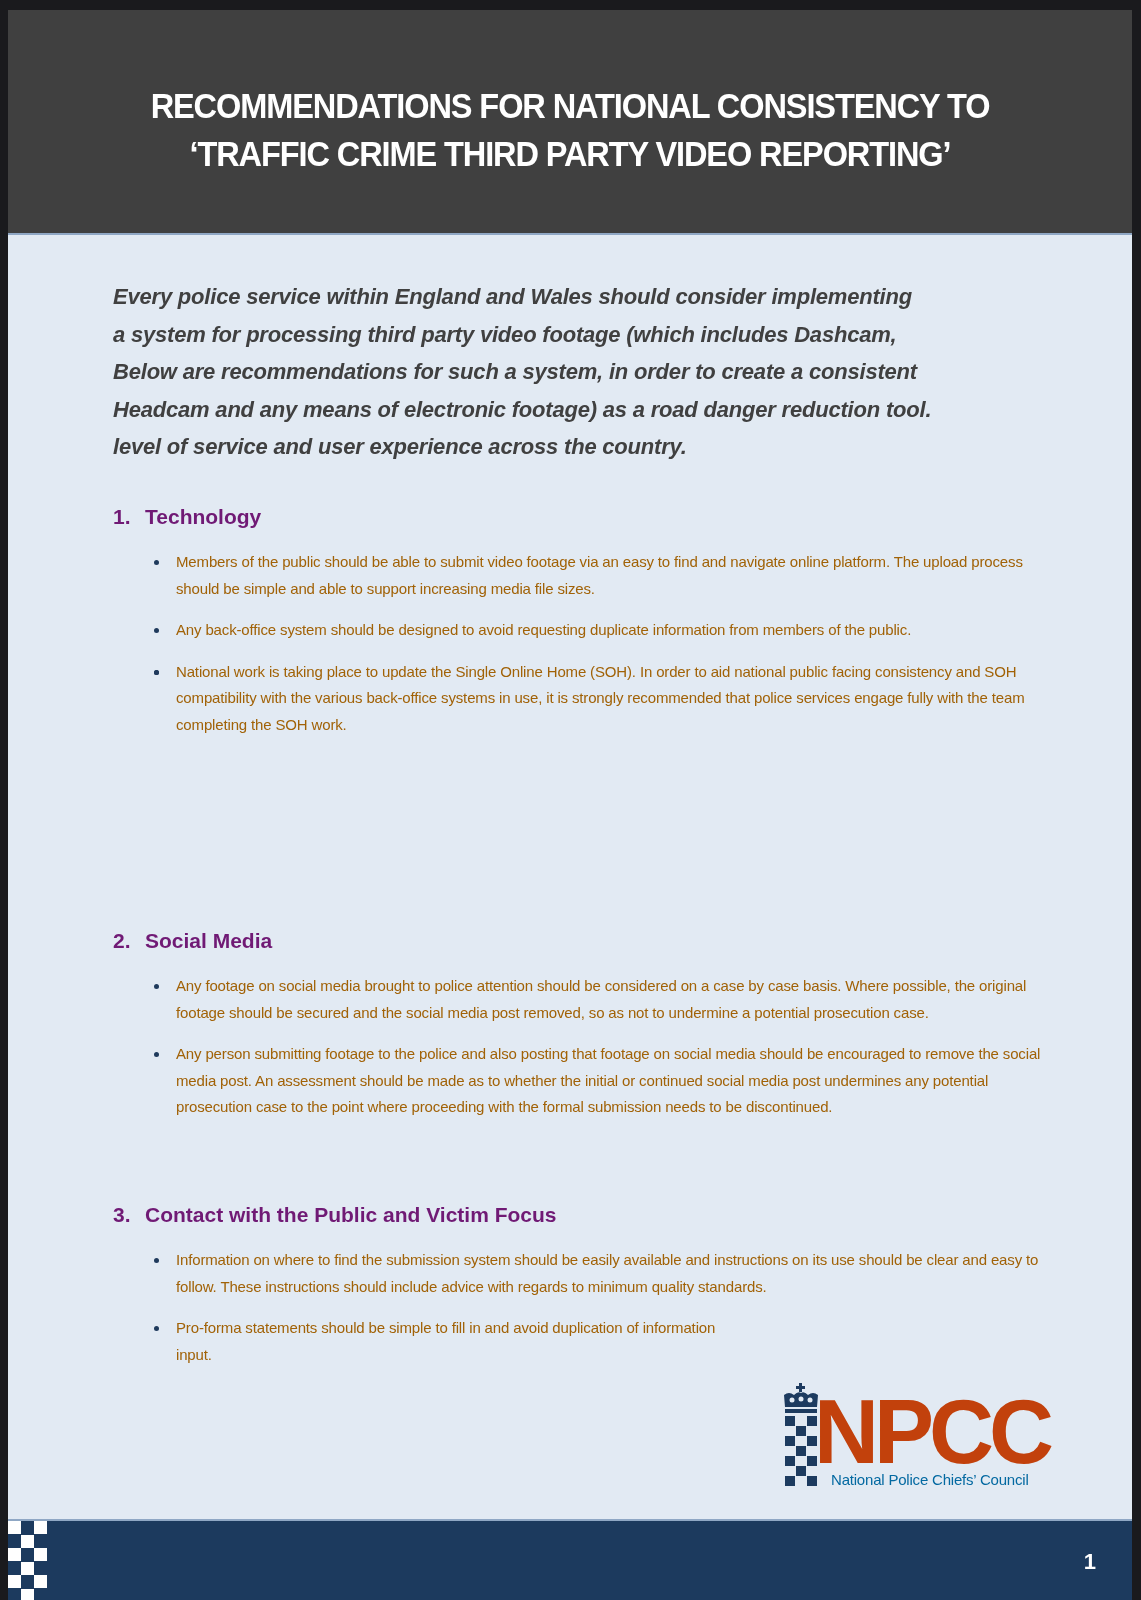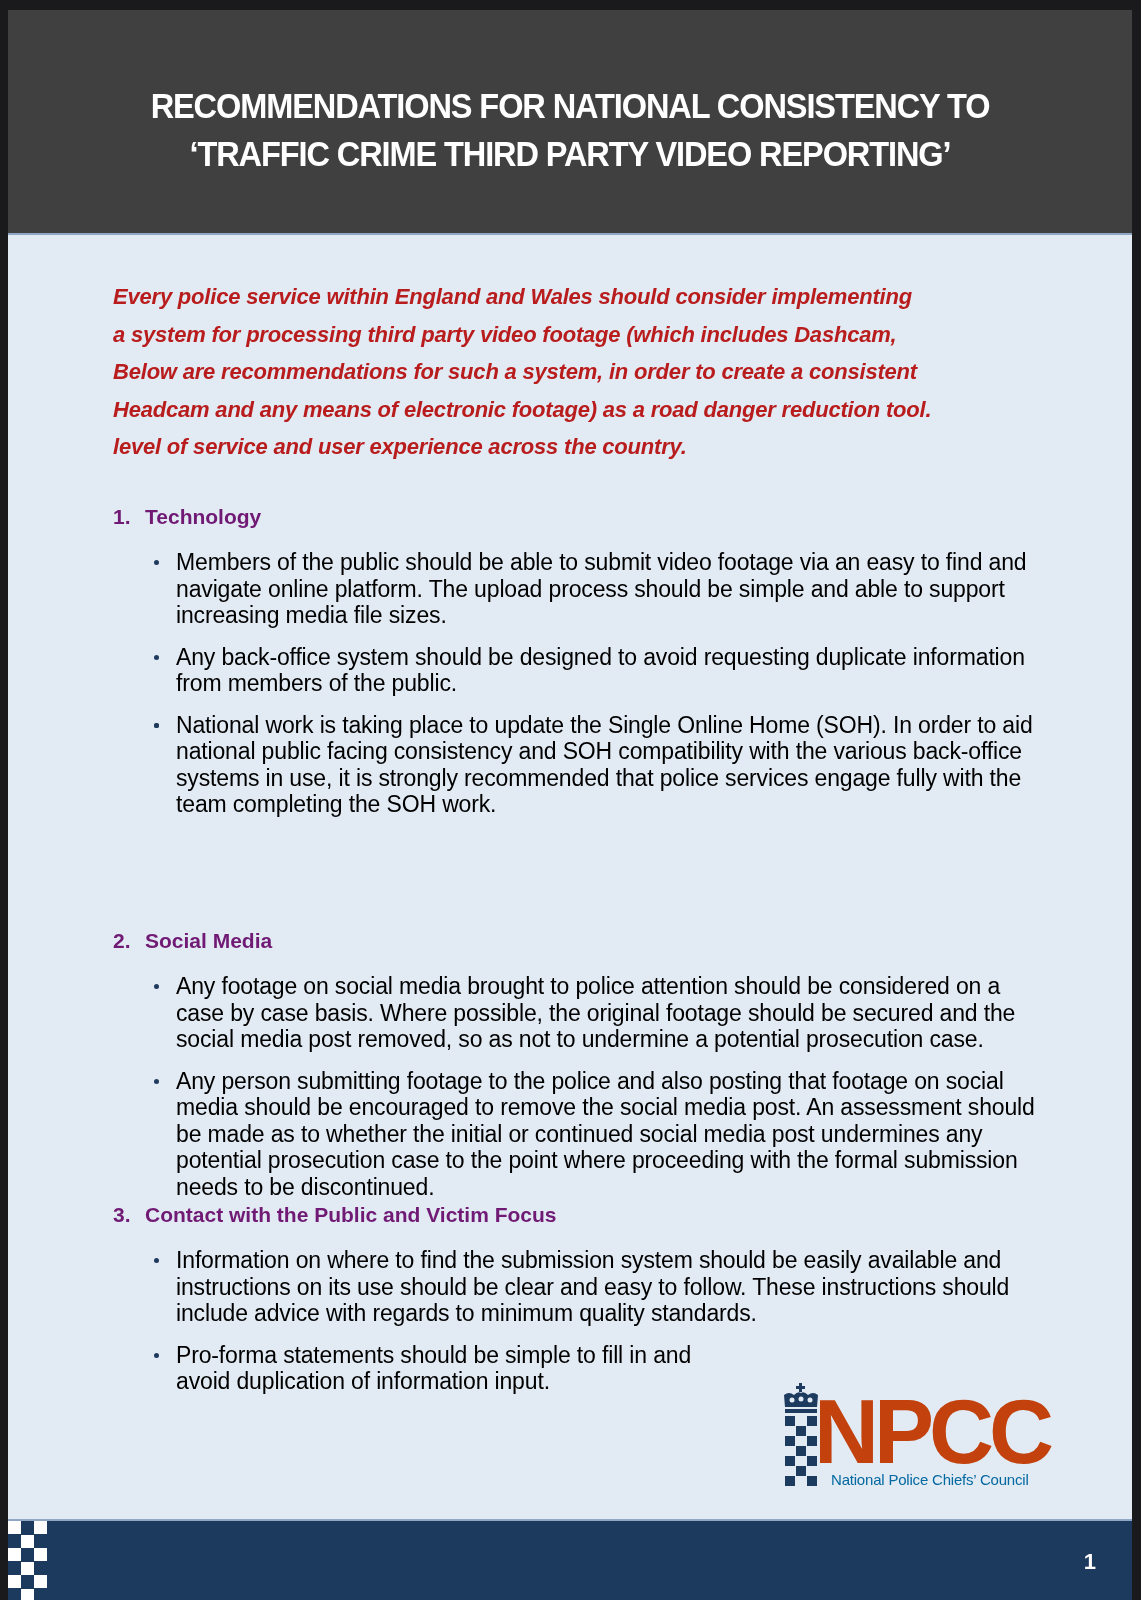--- a/index.html
+++ b/index.html
@@ -23,33 +23,33 @@
   .header h1 {
     margin: 0; position: absolute; left: 0; right: 0; top: 72px;
     text-align: center; color: #ffffff;
     font-family: "Liberation Sans", sans-serif;
     font-weight: bold; font-size: 35px; line-height: 48px;
     letter-spacing: -1.2px;
     transform: scaleX(0.93);
   }
   .intro {
     position: absolute; left: 105px; top: 268px; width: 920px;
-    color: #b91c1c; font-style: italic; font-weight: bold;
+    color: #404040; font-style: italic; font-weight: bold;
     font-size: 22px; line-height: 37.5px; letter-spacing: -0.2px;
   }
   .intro p { margin: 0; }
   .section { position: absolute; left: 105px; width: 930px; }
   .section h2 {
     margin: 0; color: #701a75; font-weight: bold; font-size: 21px; line-height: 26px;
   }
   .section h2 .num { display: inline-block; width: 32px; }
   ul.bullets { list-style: none; margin: 0; padding: 0; }
   ul.bullets li {
     position: relative; padding-left: 63px;
-    color: #000000; font-size: 23px; line-height: 26.5px;
+    color: #a16207; font-size: 15px; line-height: 26.5px;
     margin-bottom: 15px; letter-spacing: -0.15px;
   }
   ul.bullets li .dot {
     position: absolute; left: 41px; top: 11px; width: 5px; height: 5px;
     border-radius: 50%; background: #1f3a5c;
   }
   .s1 { top: 494px; }
   .s1 ul { margin-top: 19px; }
   .s2 { top: 918px; }
   .s2 ul { margin-top: 19px; }

